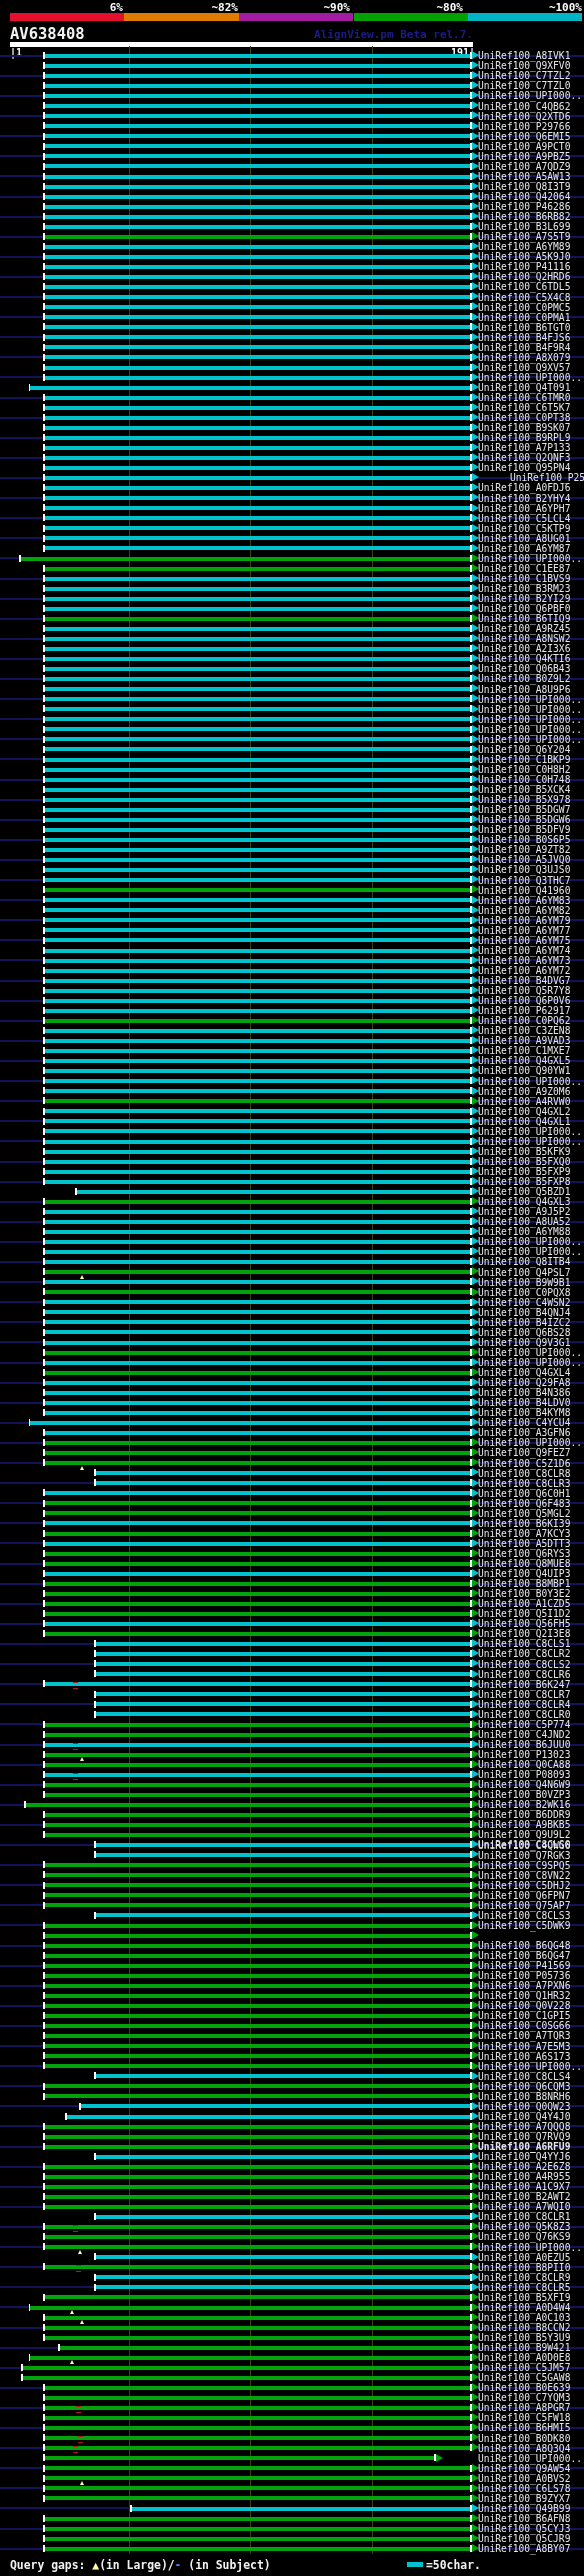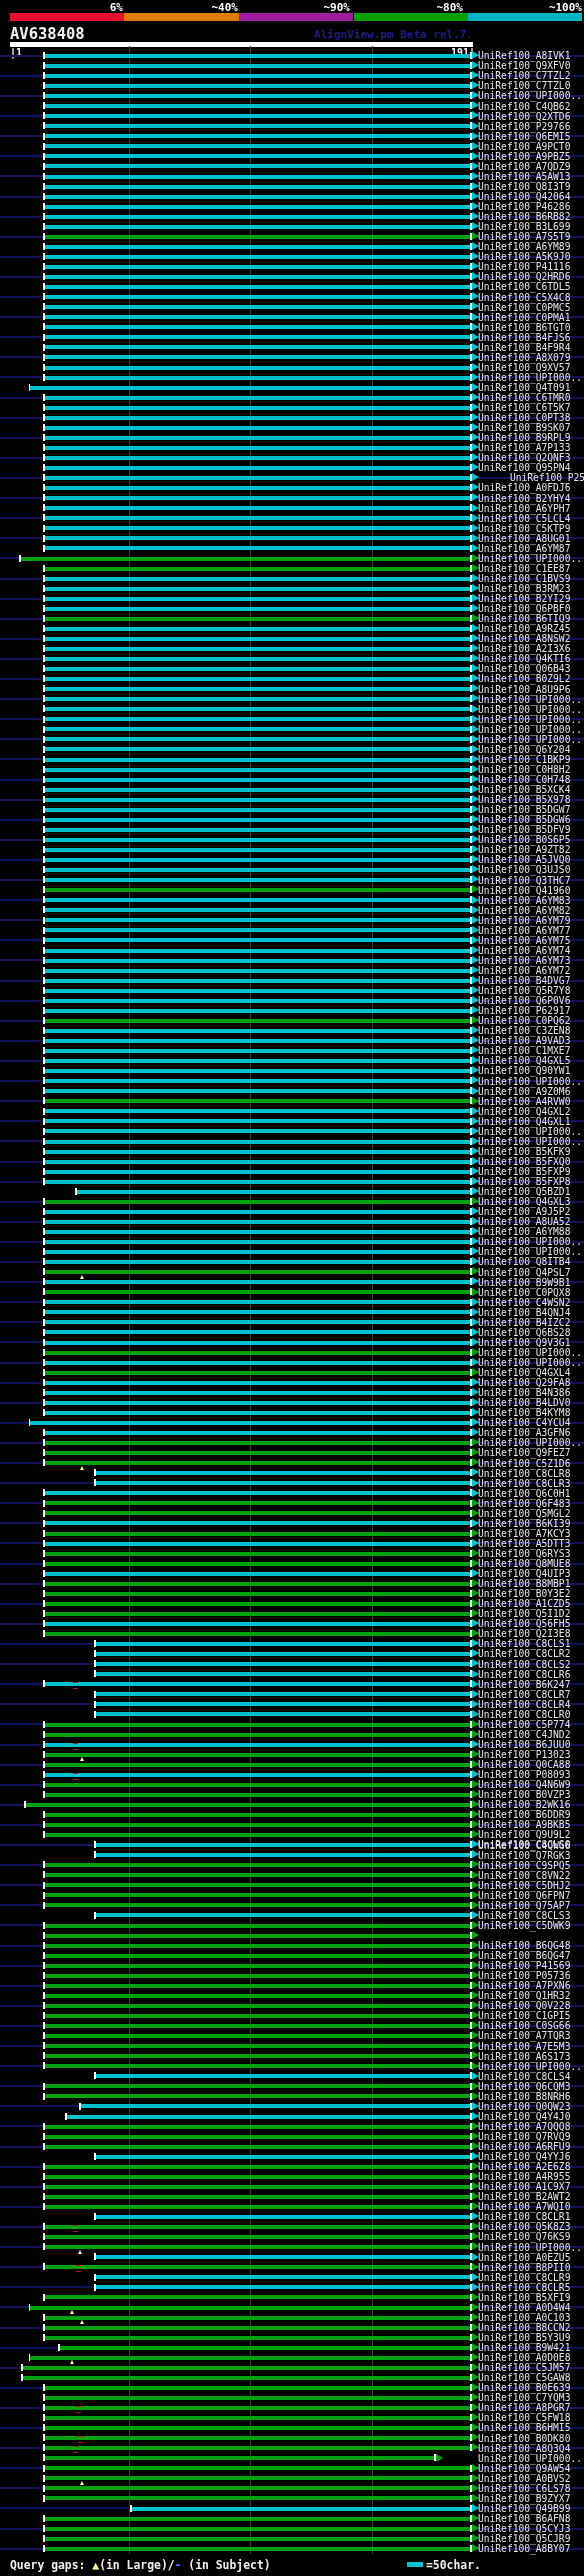--- a/index.html
+++ b/index.html
@@ -27,21 +27,21 @@
   #legend .q{color:#ffff9c;}
   #legend .s{color:#4d79ff;}
   #legend-scale{left:407px;top:2562px;width:16.4px;height:4.6px;}
   #legend-scale-label{left:426px;top:2558px;color:#f0f0f0;font-size:11.4px;font-weight:bold;}
 </style>
 </head>
 <body>
 
 <div id="scale-labels" class="abs" style="left:0;top:0.9px;width:585px;height:12px;">
   <span style="left:50px;">6%</span>
-  <span style="left:165px;">~40%</span>
+  <span style="left:165px;">~82%</span>
   <span style="left:277px;">~90%</span>
   <span style="left:390px;">~80%</span>
   <span style="left:509px;">~100%</span>
 </div>
 
 <div id="scale-bar">
   <div class="seg" style="left: 10px; width: 114px; background: rgb(230, 15, 46);"></div>
   <div class="seg" style="left: 124px; width: 115px; background: rgb(223, 123, 0);"></div>
   <div class="seg" style="left: 239px; width: 114px; background: rgb(162, 27, 162);"></div>
   <div class="seg" style="left: 354px; width: 114px; background: rgb(0, 160, 0);"></div>
@@ -1207,21 +1207,21 @@
     <div class="bar" style="left: 44px; width: 427px; top: 2135px; background: rgb(0, 163, 11);"></div>
     <div class="tick" style="left: 43px; top: 2133px;"></div>
     <div class="tick" style="left: 470px; top: 2133px;"></div>
     <div class="arrow" style="left: 472px; top: 2132px; border-left: 7.3px solid rgb(0, 163, 11);"></div>
     <div class="rowlabel" style="top: 2131px;">UniRef100_Q7RVQ9</div>
     <div class="guide" style="top: 2146px;"></div>
     <div class="bar" style="left: 44px; width: 427px; top: 2145px; background: rgb(0, 163, 11);"></div>
     <div class="tick" style="left: 43px; top: 2143px;"></div>
     <div class="tick" style="left: 470px; top: 2143px;"></div>
     <div class="arrow" style="left: 472px; top: 2142px; border-left: 7.3px solid rgb(0, 163, 11);"></div>
-    <div class="rowlabel" style="top: 2141px;">UniRef100_A6RFU9</div>
+    <div class="rowlabel" style="top: 2141px; font-weight: bold;">UniRef100_A6RFU9</div>
     <div class="bar" style="left: 95px; width: 376px; top: 2155px; background: rgb(0, 194, 204);"></div>
     <div class="tick" style="left: 94px; top: 2153px;"></div>
     <div class="tick" style="left: 470px; top: 2153px;"></div>
     <div class="arrow" style="left: 472px; top: 2152px; border-left: 7.3px solid rgb(0, 194, 204);"></div>
     <div class="rowlabel" style="top: 2151px;">UniRef100_Q4YYJ6</div>
     <div class="guide" style="top: 2166px;"></div>
     <div class="bar" style="left: 44px; width: 427px; top: 2165px; background: rgb(0, 163, 11);"></div>
     <div class="tick" style="left: 43px; top: 2163px;"></div>
     <div class="tick" style="left: 470px; top: 2163px;"></div>
     <div class="arrow" style="left: 472px; top: 2162px; border-left: 7.3px solid rgb(0, 163, 11);"></div>

